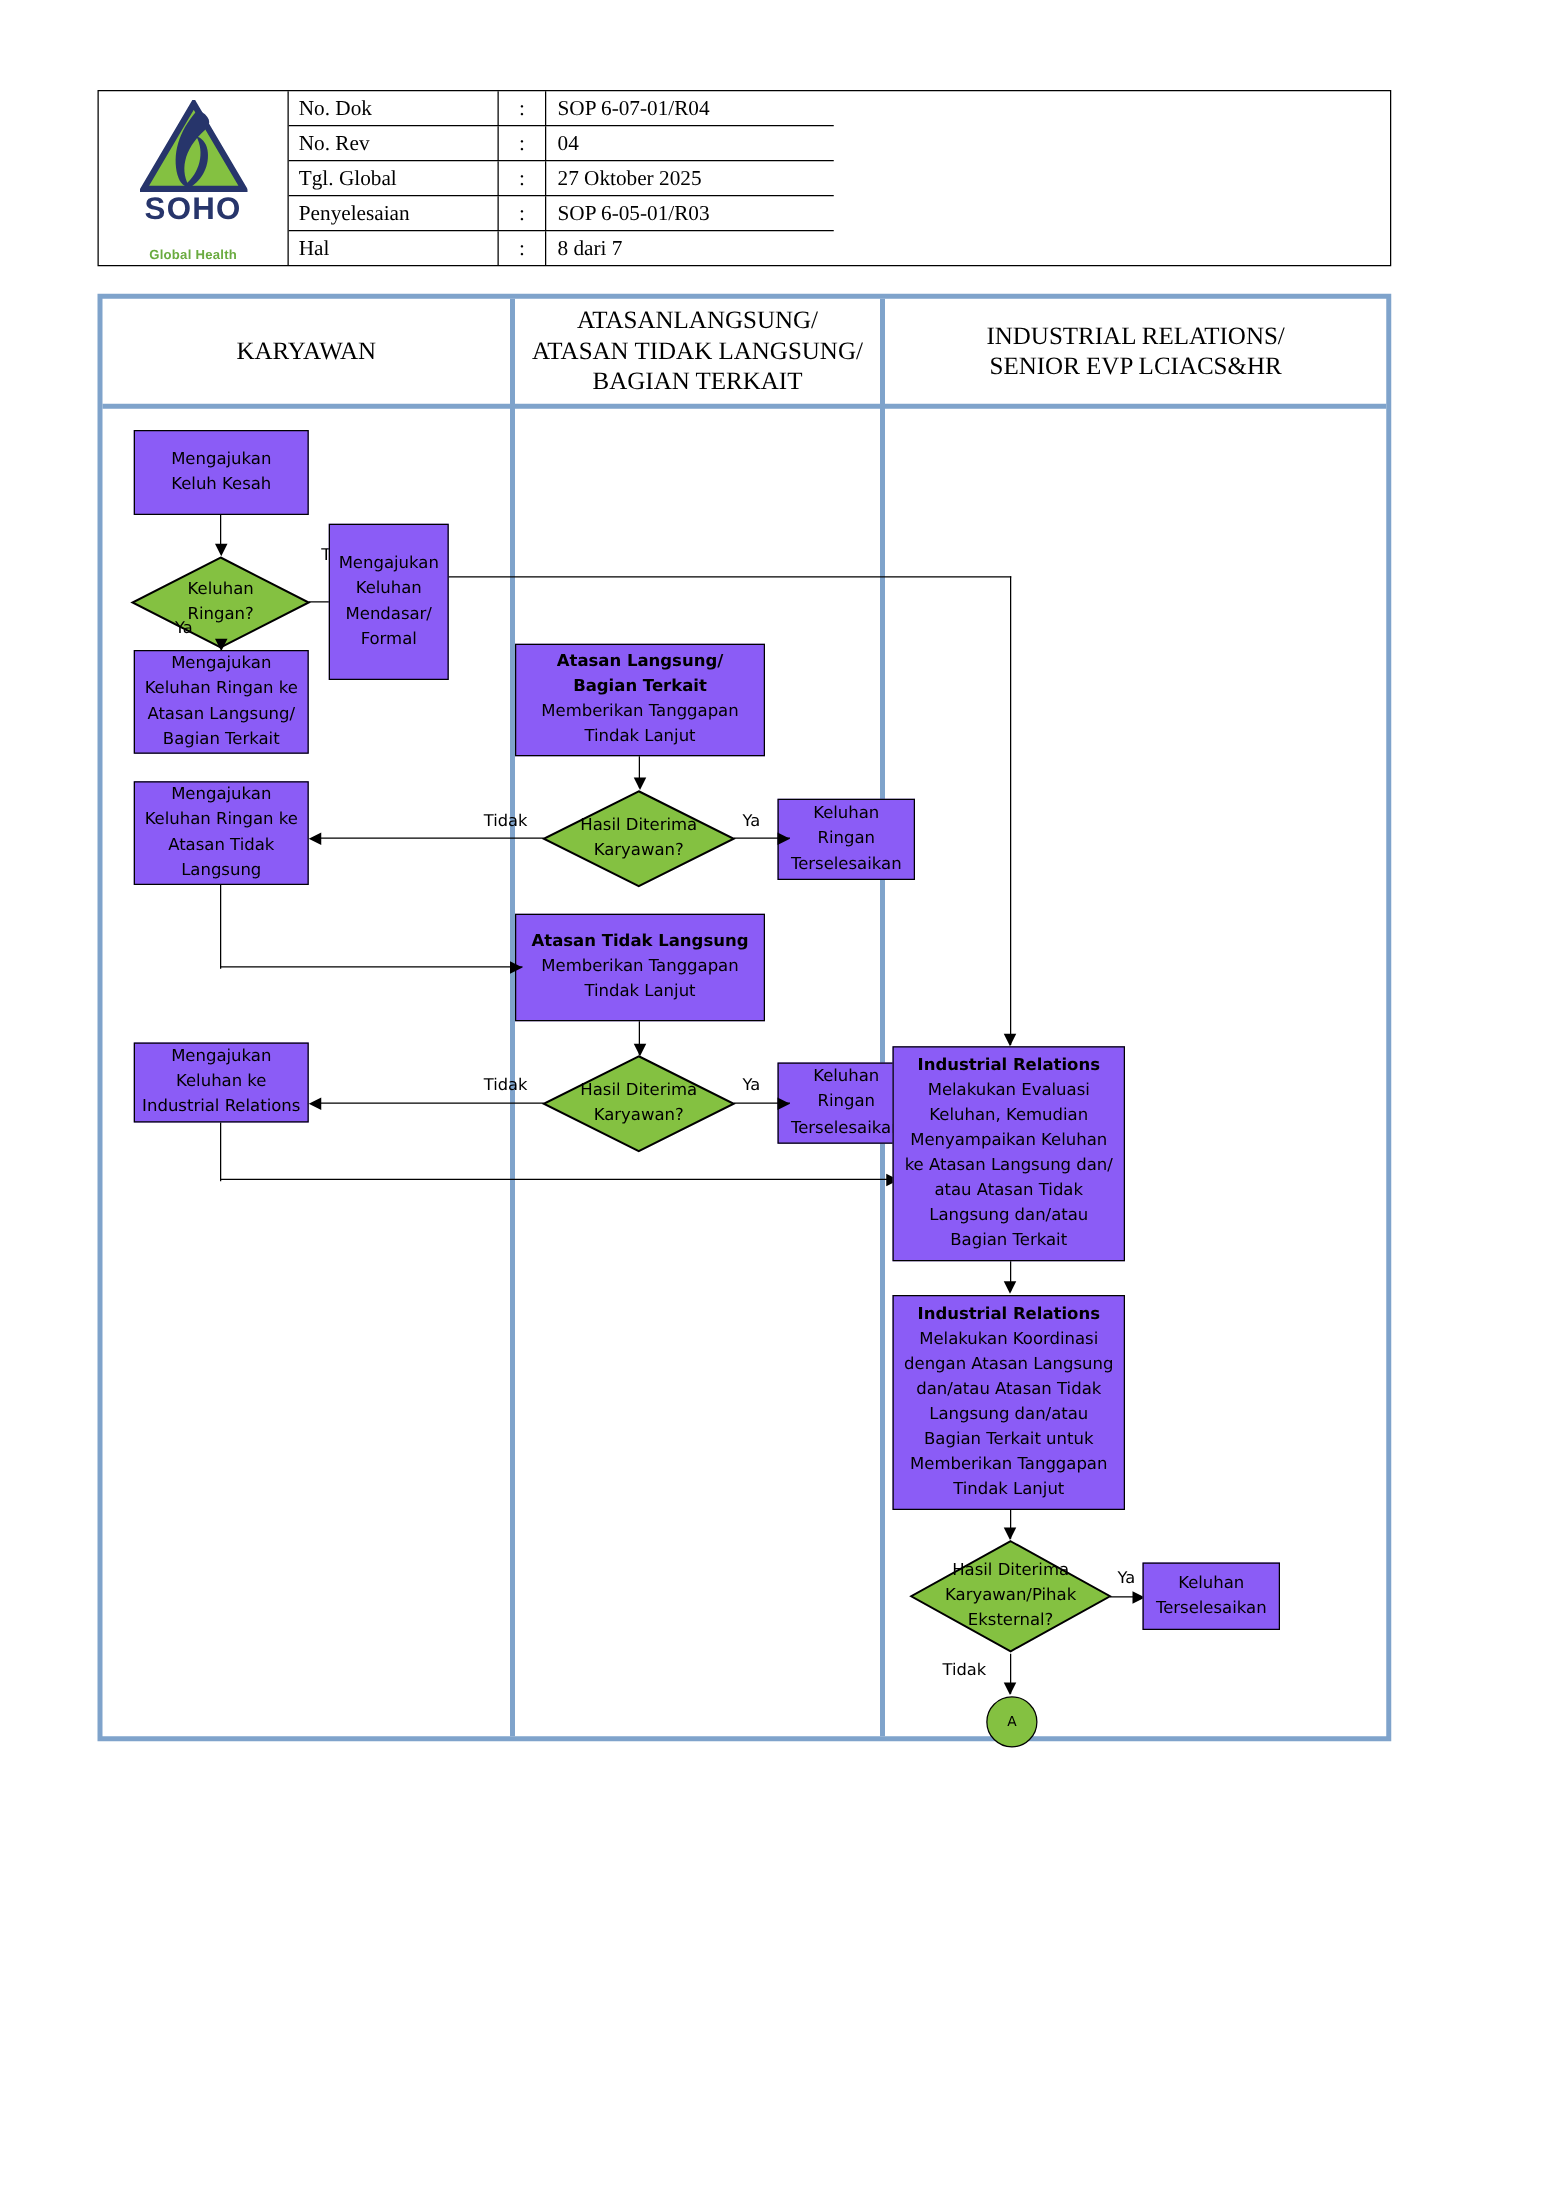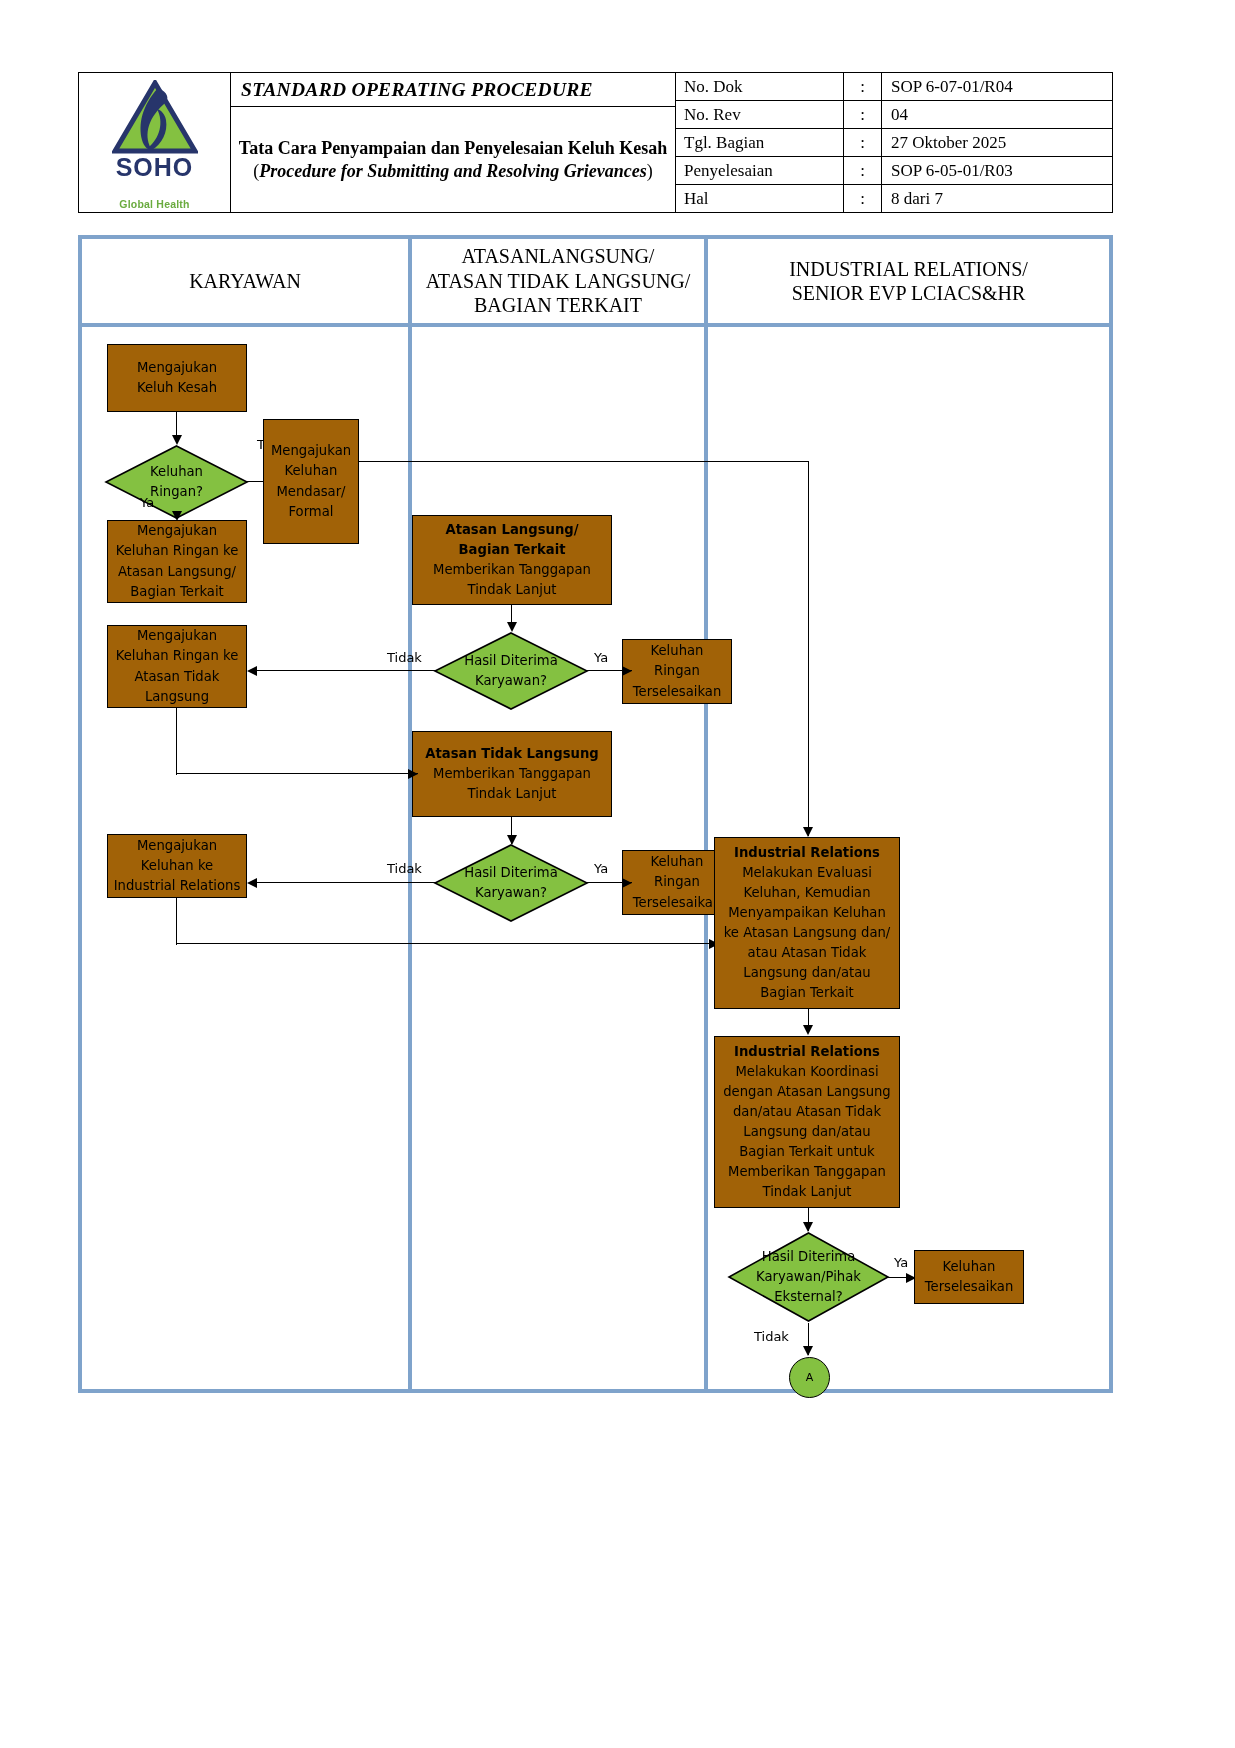--- a/index.html
+++ b/index.html
@@ -27,21 +27,21 @@
   .meta-c{width:38px;border-right:1.2px solid #000;box-sizing:border-box;display:flex;align-items:center;justify-content:center;}
   .meta-v{flex:1;display:flex;align-items:center;padding-left:9px;}
 
   
   .lanes{position:absolute;left:78px;top:235px;width:1035px;height:1158px;border:4px solid #7fa3cb;box-sizing:border-box;}
   .lane-head{position:absolute;top:0;height:88px;display:flex;align-items:center;justify-content:center;text-align:center;
              font-family:"Liberation Serif",serif;font-size:20px;line-height:1.22;border-bottom:4px solid #7fa3cb;box-sizing:border-box;}
   .lane-div{position:absolute;top:0;bottom:0;width:4px;background:#7fa3cb;}
 
   
-  .box{position:absolute;border:1.4px solid #000;background:#a16207;box-sizing:border-box;
+  .box{position:absolute;border:1.4px solid #000;background:#8b5cf6;box-sizing:border-box;
        display:flex;flex-direction:column;align-items:center;justify-content:center;text-align:center;
        font-family:"DejaVu Sans","Liberation Sans",sans-serif;font-size:13.2px;line-height:1.52;color:#000;}
   .box b{font-weight:bold;}
   .dia{position:absolute;}
   .dia svg{position:absolute;left:0;top:0;}
   .dia .dtxt{position:absolute;left:0;top:0;right:0;bottom:0;display:flex;flex-direction:column;
              align-items:center;justify-content:center;text-align:center;
              font-family:"DejaVu Sans","Liberation Sans",sans-serif;font-size:13.2px;line-height:1.5;}
   .circ{position:absolute;border:1.4px solid #000;background:#84c141;border-radius:50%;
         display:flex;align-items:center;justify-content:center;font-family:"DejaVu Sans",sans-serif;font-size:11px;}
@@ -67,41 +67,34 @@
       <svg width="86" height="74" viewBox="0 0 86 74">
         <polygon points="43,3 83,71 3,71" fill="#84c141" stroke="#27356b" stroke-width="5"></polygon>
         <path d="M46 8 C 30 26, 26 44, 30 60 C 32 67, 36 70, 40 70 C 32 58, 34 40, 52 24 C 58 19, 56 12, 46 8 Z" fill="#27356b"></path>
         <path d="M40 70 C 50 64, 56 52, 54 40 C 53 34, 49 30, 45 29 C 52 42, 48 58, 36 68 Z" fill="#27356b"></path>
       </svg>
     </div>
     <div class="logo-word">SOHO</div>
     <div class="logo-sub">Global Health</div>
   </div>
 
-  <div class="hdr-title">
-    <div class="hdr-sop">STANDARD OPERATING PROCEDURE</div>
-    <div class="hdr-name">
-      <div class="l1">Tata Cara Penyampaian dan Penyelesaian Keluh Kesah</div>
-      <div class="l2"><span>(</span><i>Procedure for Submitting and Resolving Grievances</i><span>)</span></div>
-    </div>
-  </div>
 
   <div class="hdr-meta">
     <div class="meta-row">
       <div class="meta-k">No. Dok</div>
       <div class="meta-c">:</div>
       <div class="meta-v">SOP 6-07-01/R04</div>
     </div>
     <div class="meta-row">
       <div class="meta-k">No. Rev</div>
       <div class="meta-c">:</div>
       <div class="meta-v">04</div>
     </div>
     <div class="meta-row">
-      <div class="meta-k">Tgl. Bagian</div>
+      <div class="meta-k">Tgl. Global</div>
       <div class="meta-c">:</div>
       <div class="meta-v">27 Oktober 2025</div>
     </div>
     <div class="meta-row">
       <div class="meta-k">Penyelesaian</div>
       <div class="meta-c">:</div>
       <div class="meta-v">SOP 6-05-01/R03</div>
     </div>
     <div class="meta-row">
       <div class="meta-k">Hal</div>

